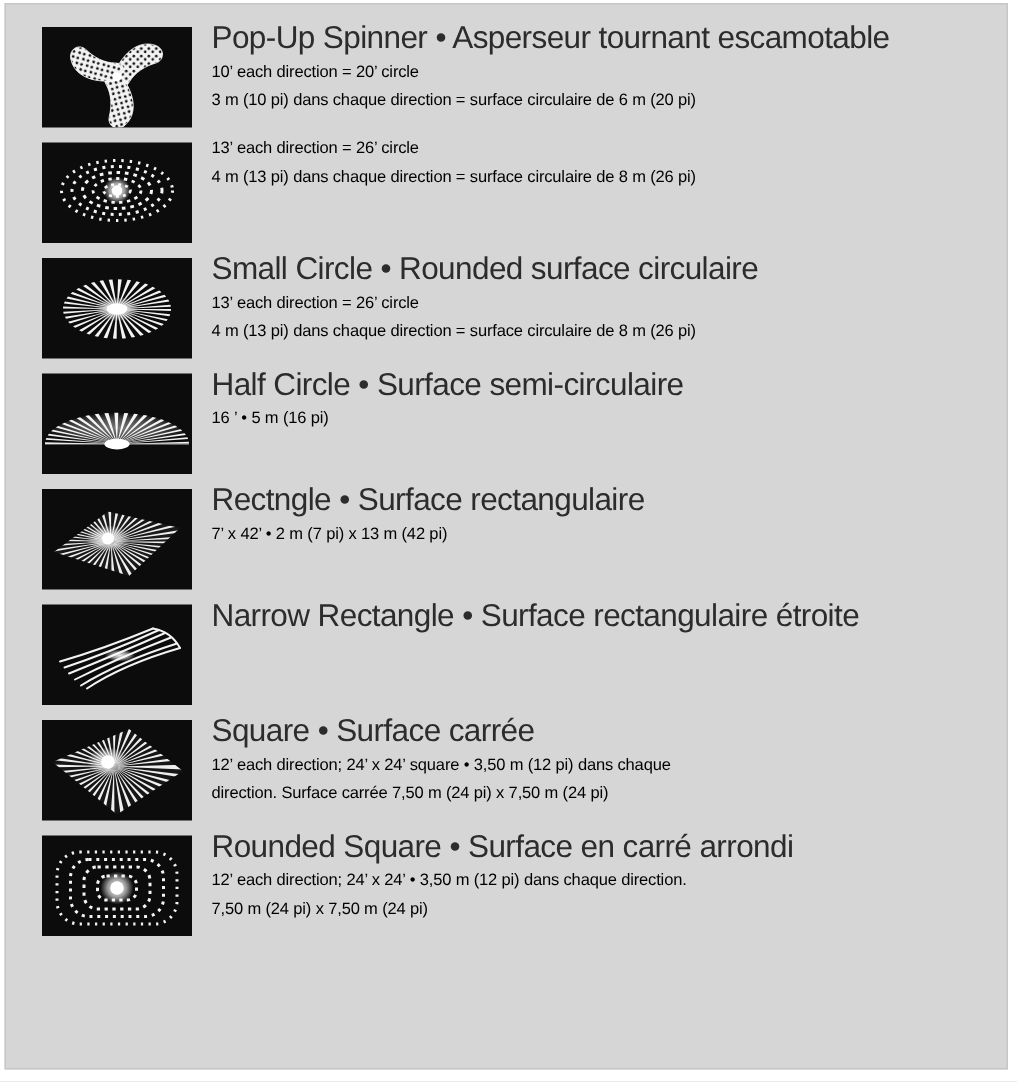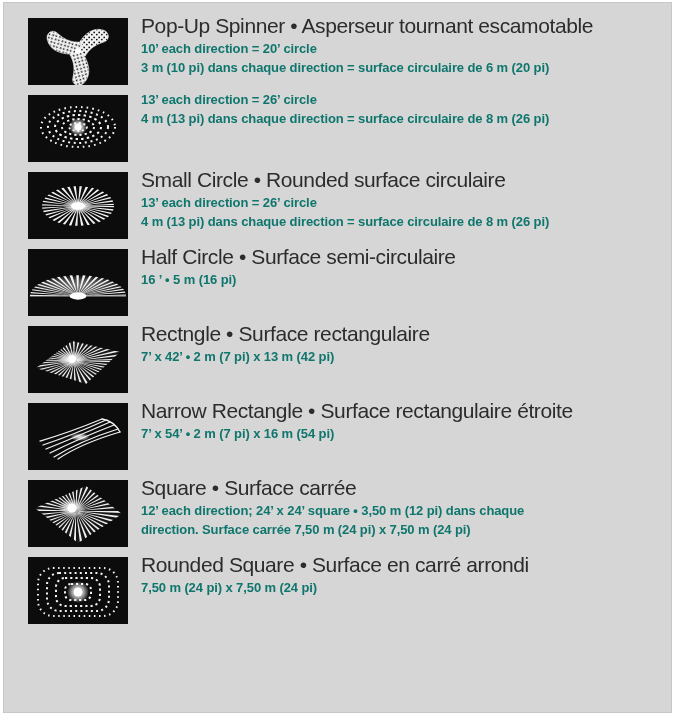--- a/index.html
+++ b/index.html
@@ -17,23 +17,22 @@
     flex:0 0 100px;width:100px;height:67px;background:#0c0c0c;
     overflow:hidden;
   }
   .thumb svg{display:block;}
   .info{margin-left:13px;margin-top:-5px;}
   .title{
     font-size:21px;line-height:25px;color:#2c2c2c;letter-spacing:-0.4px;
     white-space:nowrap;margin-bottom:1px;
   }
   .desc{
-    font-size:13px;line-height:19px;color:#0f766e;letter-spacing:-0.1px;
+    font-size:11px;line-height:19px;color:#000000;letter-spacing:-0.1px;
     white-space:nowrap;
-    font-weight:bold;
   }
   .desc:empty{display:none;}
 </style>
 </head>
 <body>
 
 <svg width="0" height="0" style="position:absolute" aria-hidden="true">
   <defs>
     <pattern id="speckle" patternUnits="userSpaceOnUse" width="5" height="5">
       <rect width="5" height="5" fill="#f3f3f3"></rect>
@@ -164,21 +163,20 @@
           <path d="M22,50 Q50,36 86,22"></path>
           <path d="M26,54 Q52,38 90,26"></path>
           <path d="M30,56 Q54,40 92,29"></path>
           <path d="M74,16 Q86,18 92,29"></path>
         </g>
         <ellipse cx="52" cy="34" rx="10" ry="4" fill="url(#glow)" opacity="0.9"></ellipse>
       </svg>
     </div>
     <div class="info">
       <div class="title">Narrow Rectangle • Surface rectangulaire étroite</div>
-      <div class="desc">7’ x 54’  •  2 m (7 pi) x 16 m (54 pi)</div>
 
     </div>
   </div>
 
   <div class="row">
     <div class="thumb">
       <svg width="100" height="67" viewBox="0 0 100 67">
         <g clip-path="url(#clipSquare)">
           <rect x="0" y="0" width="100" height="67" fill="#161616"></rect>
           <g transform="translate(48,31) scale(1,0.75)">
@@ -205,17 +203,18 @@
           <rect x="-22" y="-14" width="44" height="28" rx="9" stroke-dasharray="2.2 3"></rect>
           <rect x="-31" y="-19" width="62" height="38" rx="12" stroke-dasharray="2 3.2"></rect>
           <rect x="-40" y="-24" width="80" height="48" rx="15" stroke-dasharray="1.5 3.6"></rect>
         </g>
         <circle cx="50" cy="35" r="11" fill="url(#glow)"></circle>
         <circle cx="50" cy="35" r="4.5" fill="#ffffff"></circle>
       </svg>
     </div>
     <div class="info">
       <div class="title">Rounded Square • Surface en carré arrondi</div>
+      <div class="desc">12’ each direction; 24’ x 24’  •  3,50 m (12 pi) dans chaque direction.</div>
       <div class="desc">7,50 m (24 pi) x 7,50 m (24 pi)</div>
     </div>
   </div>
 
 </div>
 
 </body></html>

